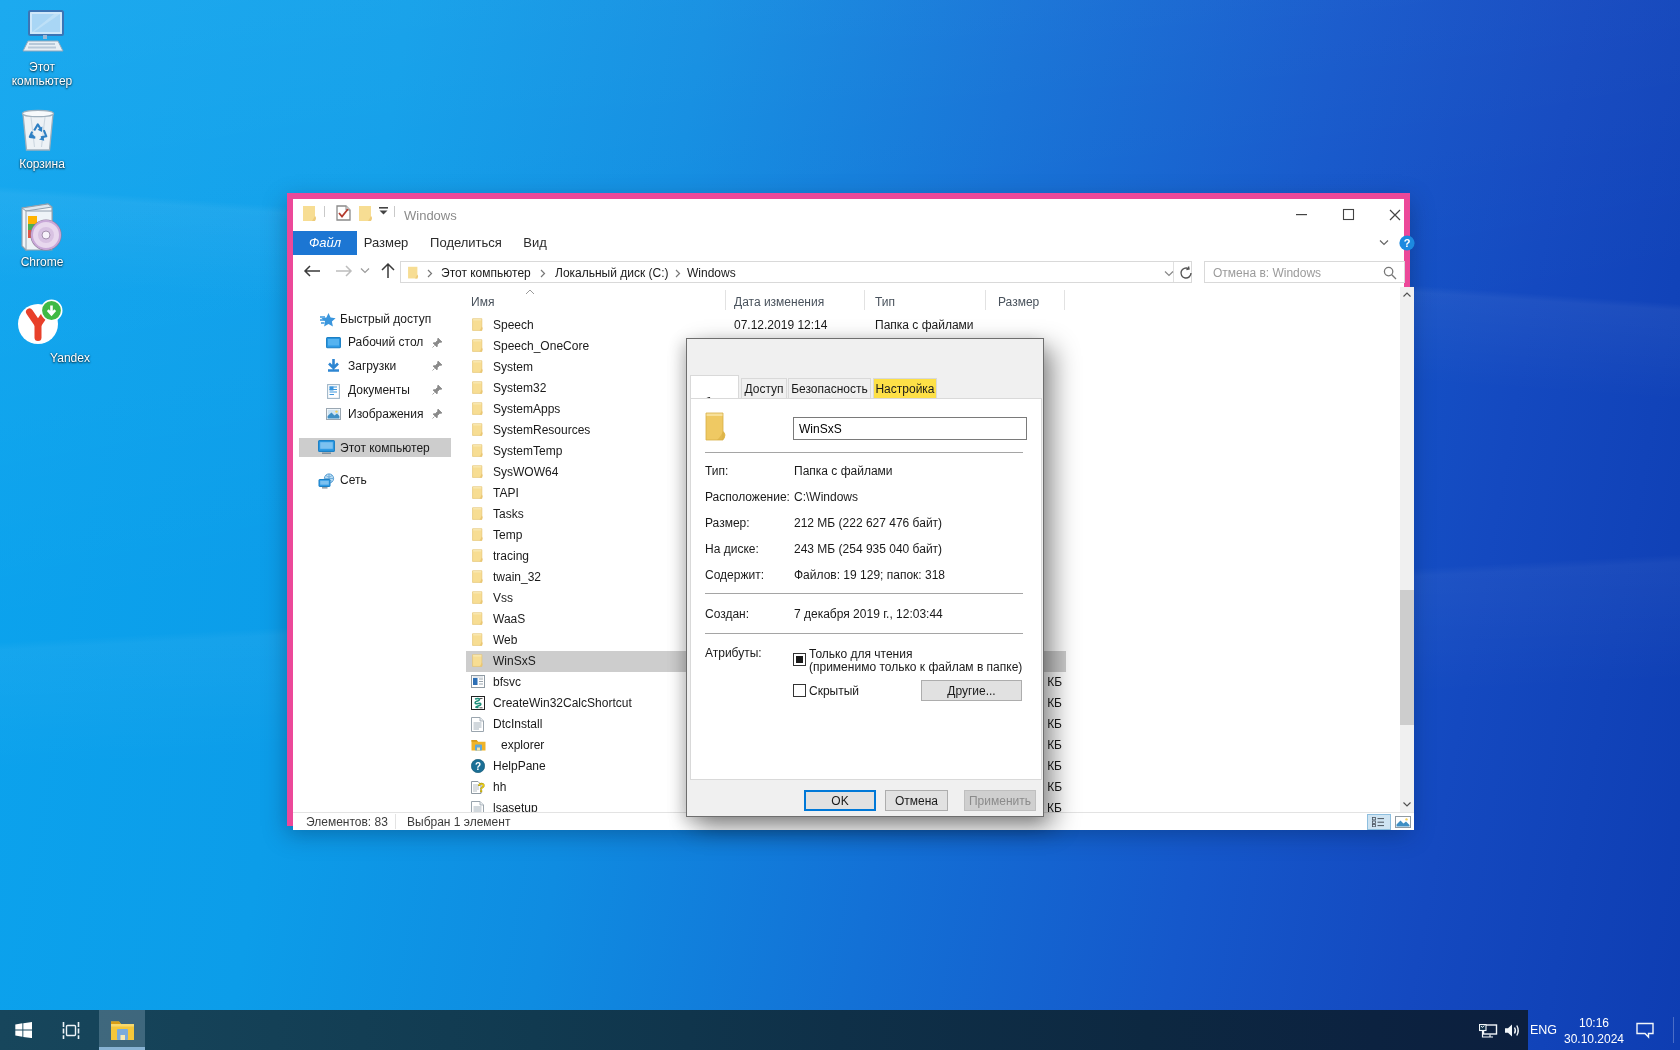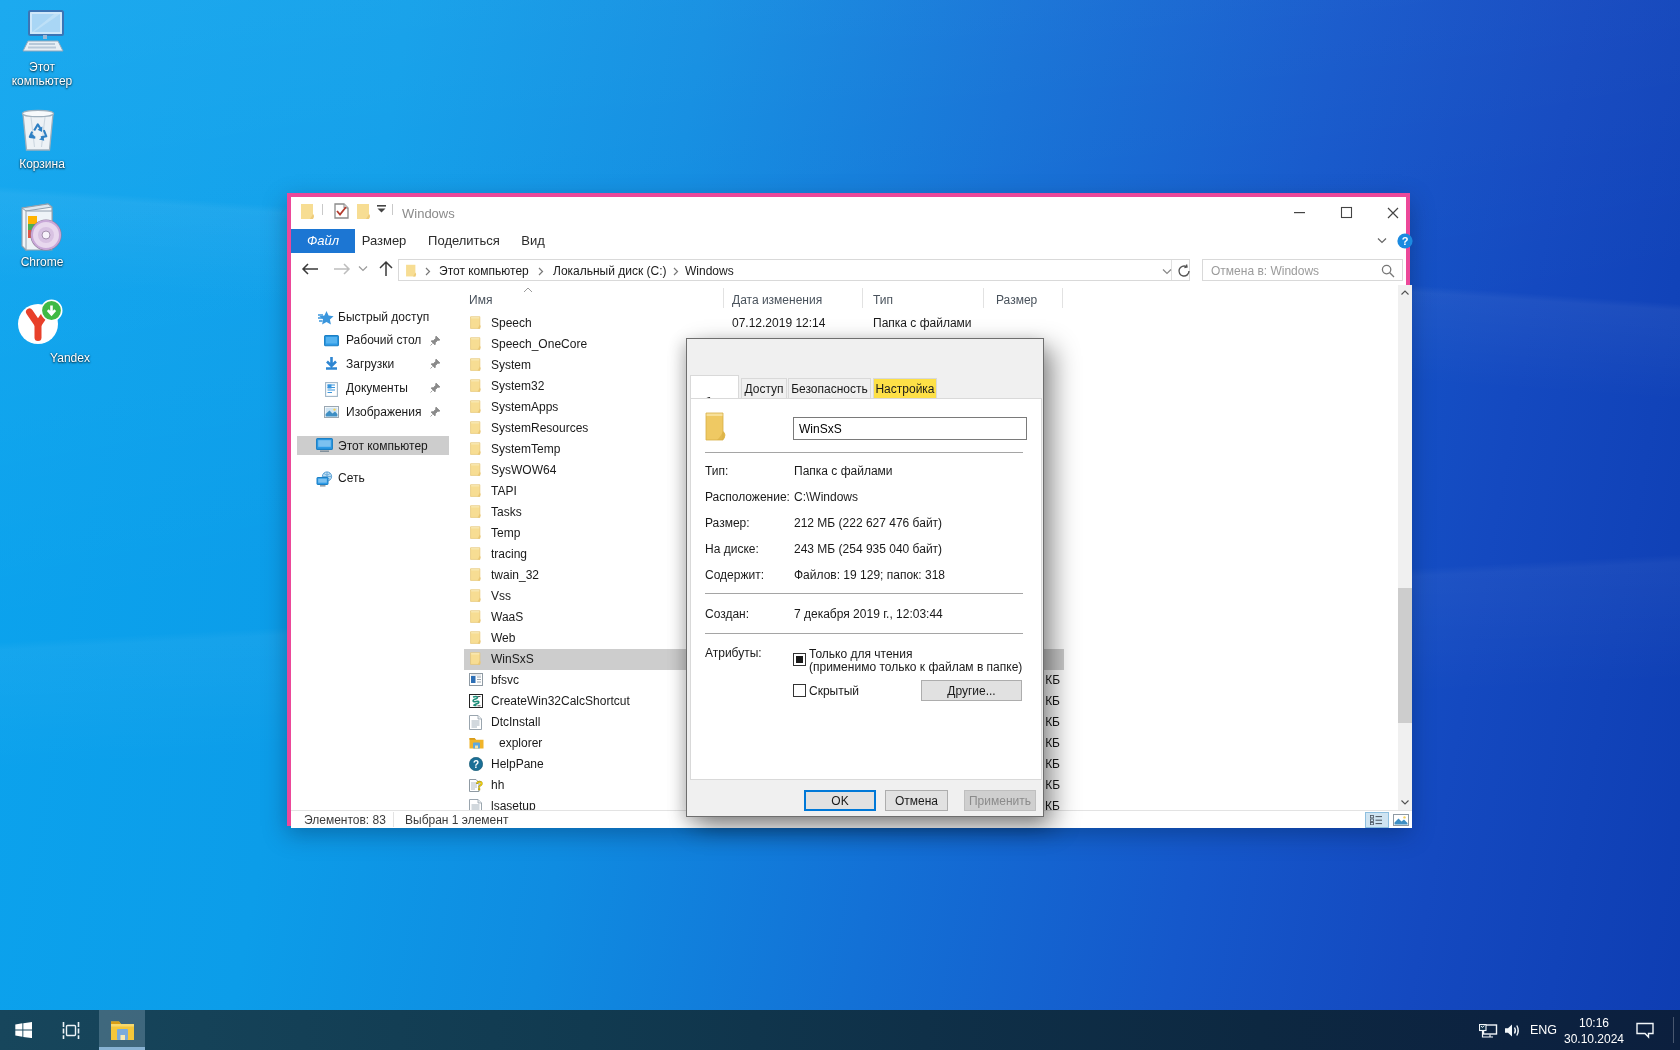--- a/index.html
+++ b/index.html
@@ -66,21 +66,21 @@
 </svg>
 
 <svg class="abs" style="left:17px;top:299px;" width="46" height="48" viewBox="0 0 46 48">
   <circle cx="21" cy="25" r="20" fill="#fff"></circle>
   <path d="M12.5 13 L21 25.5 L29.5 13" stroke="#e8402a" stroke-width="7" stroke-linecap="round" fill="none"></path>
   <path d="M21 25 L21 38.5" stroke="#e8402a" stroke-width="7" stroke-linecap="round"></path>
   <circle cx="34.5" cy="11.5" r="10.2" fill="#3fb944" stroke="#fff" stroke-width="1.6"></circle>
   <path d="M34.5 6.5 L34.5 14.5 M30.8 11.2 L34.5 15.4 L38.2 11.2" stroke="#fff" stroke-width="2.6" fill="none"></path>
 </svg>
 
-<div class="abs" style="left:287px;top:193px;width:1123px;height:633px;background:#c2410c;border:4px solid #ec4899;box-shadow:0 8px 22px rgba(0,30,60,0.35);">
+<div class="abs" style="left:287px;top:193px;width:1123px;height:633px;background:#c2410c;border:6px solid #ec4899;box-shadow:0 8px 22px rgba(0,30,60,0.35);">
 
   <div class="abs" style="left:0;top:0;width:100%;height:32px;background:#fff;">
     <svg class="abs" style="left:9px;top:6px;" width="16" height="18" viewBox="0 0 16 18">
       <path d="M1 1 L13 1 L13 14 Q13 16 11 16 L1 16 Z" fill="#f7dd93" stroke="#dgb96e" stroke-width="0"></path>
       <path d="M1 1 L13 1 L13 16 L1 16 Z" fill="#f7dd93"></path>
       <path d="M13 11 Q15 13 13 16 L10 16 Q12 13 13 11 Z" fill="#eecb79"></path>
     </svg>
     <div class="abs" style="left:31px;top:7px;width:1px;height:11px;background:#c9c9c9;"></div>
     <svg class="abs" style="left:43px;top:6px;" width="15" height="16" viewBox="0 0 15 16">
       <path d="M1 1 L10 1 L14 5 L14 15 L1 15 Z" fill="#fff" stroke="#8a8a8a" stroke-width="1.3"></path>
@@ -508,21 +508,21 @@
       <div style="margin-top:2px;">OK</div>
     </div>
   <div class="abs" style="left:198px;top:451px;width:63px;height:21px;background:#e1e1e1;border:1px solid #adadad;text-align:center;color:#1a1a1a;">
       <div style="margin-top:3px;">Отмена</div>
     </div>
   <div class="abs" style="left:277px;top:451px;width:72px;height:21px;background:#cfcfcf;border:1px solid #bfbfbf;text-align:center;color:#8b8b8b;">
       <div style="margin-top:3px;">Применить</div>
     </div>
 </div>
 
-<div class="abs" style="left:0;top:1010px;width:1680px;height:40px;background:linear-gradient(90deg,#17465c 0%,#144056 18%,#113a50 35%,#0f3048 55%,#0d2841 75%,#0c2240 90%,#0c1f3e 100%);">
+<div class="abs" style="left:0;top:1010px;width:1528px;height:40px;background:linear-gradient(90deg,#17465c 0%,#144056 18%,#113a50 35%,#0f3048 55%,#0d2841 75%,#0c2240 90%,#0c1f3e 100%);">
   <svg class="abs" style="left:15px;top:12px;" width="17" height="16" viewBox="0 0 17 16">
       <path d="M0.3 2.6 L7.4 1.3 L7.4 7.6 L0.3 7.6 Z M8.3 1.15 L17 0 L17 7.6 L8.3 7.6 Z M0.3 8.5 L7.4 8.5 L7.4 14.8 L0.3 13.5 Z M8.3 8.5 L17 8.5 L17 16.1 L8.3 14.95 Z" fill="#fff"></path>
     </svg>
   <svg class="abs" style="left:62px;top:12px;" width="18" height="17" viewBox="0 0 18 17">
     <path d="M1.5 0 L1.5 17 M16.5 0 L16.5 17" stroke="#eef4f8" stroke-width="1.6" stroke-dasharray="5 1.6"></path>
     <rect x="4.5" y="3.5" width="9" height="10" rx="1" fill="none" stroke="#eef4f8" stroke-width="1.4"></rect>
   </svg>
   <div class="abs" style="left:99px;top:0;width:46px;height:40px;background:rgba(160,190,210,0.30);"></div>
   <div class="abs" style="left:99px;top:37px;width:46px;height:3px;background:#88b3d4;"></div>
   <svg class="abs" style="left:111px;top:9px;" width="23" height="21" viewBox="0 0 23 21">

